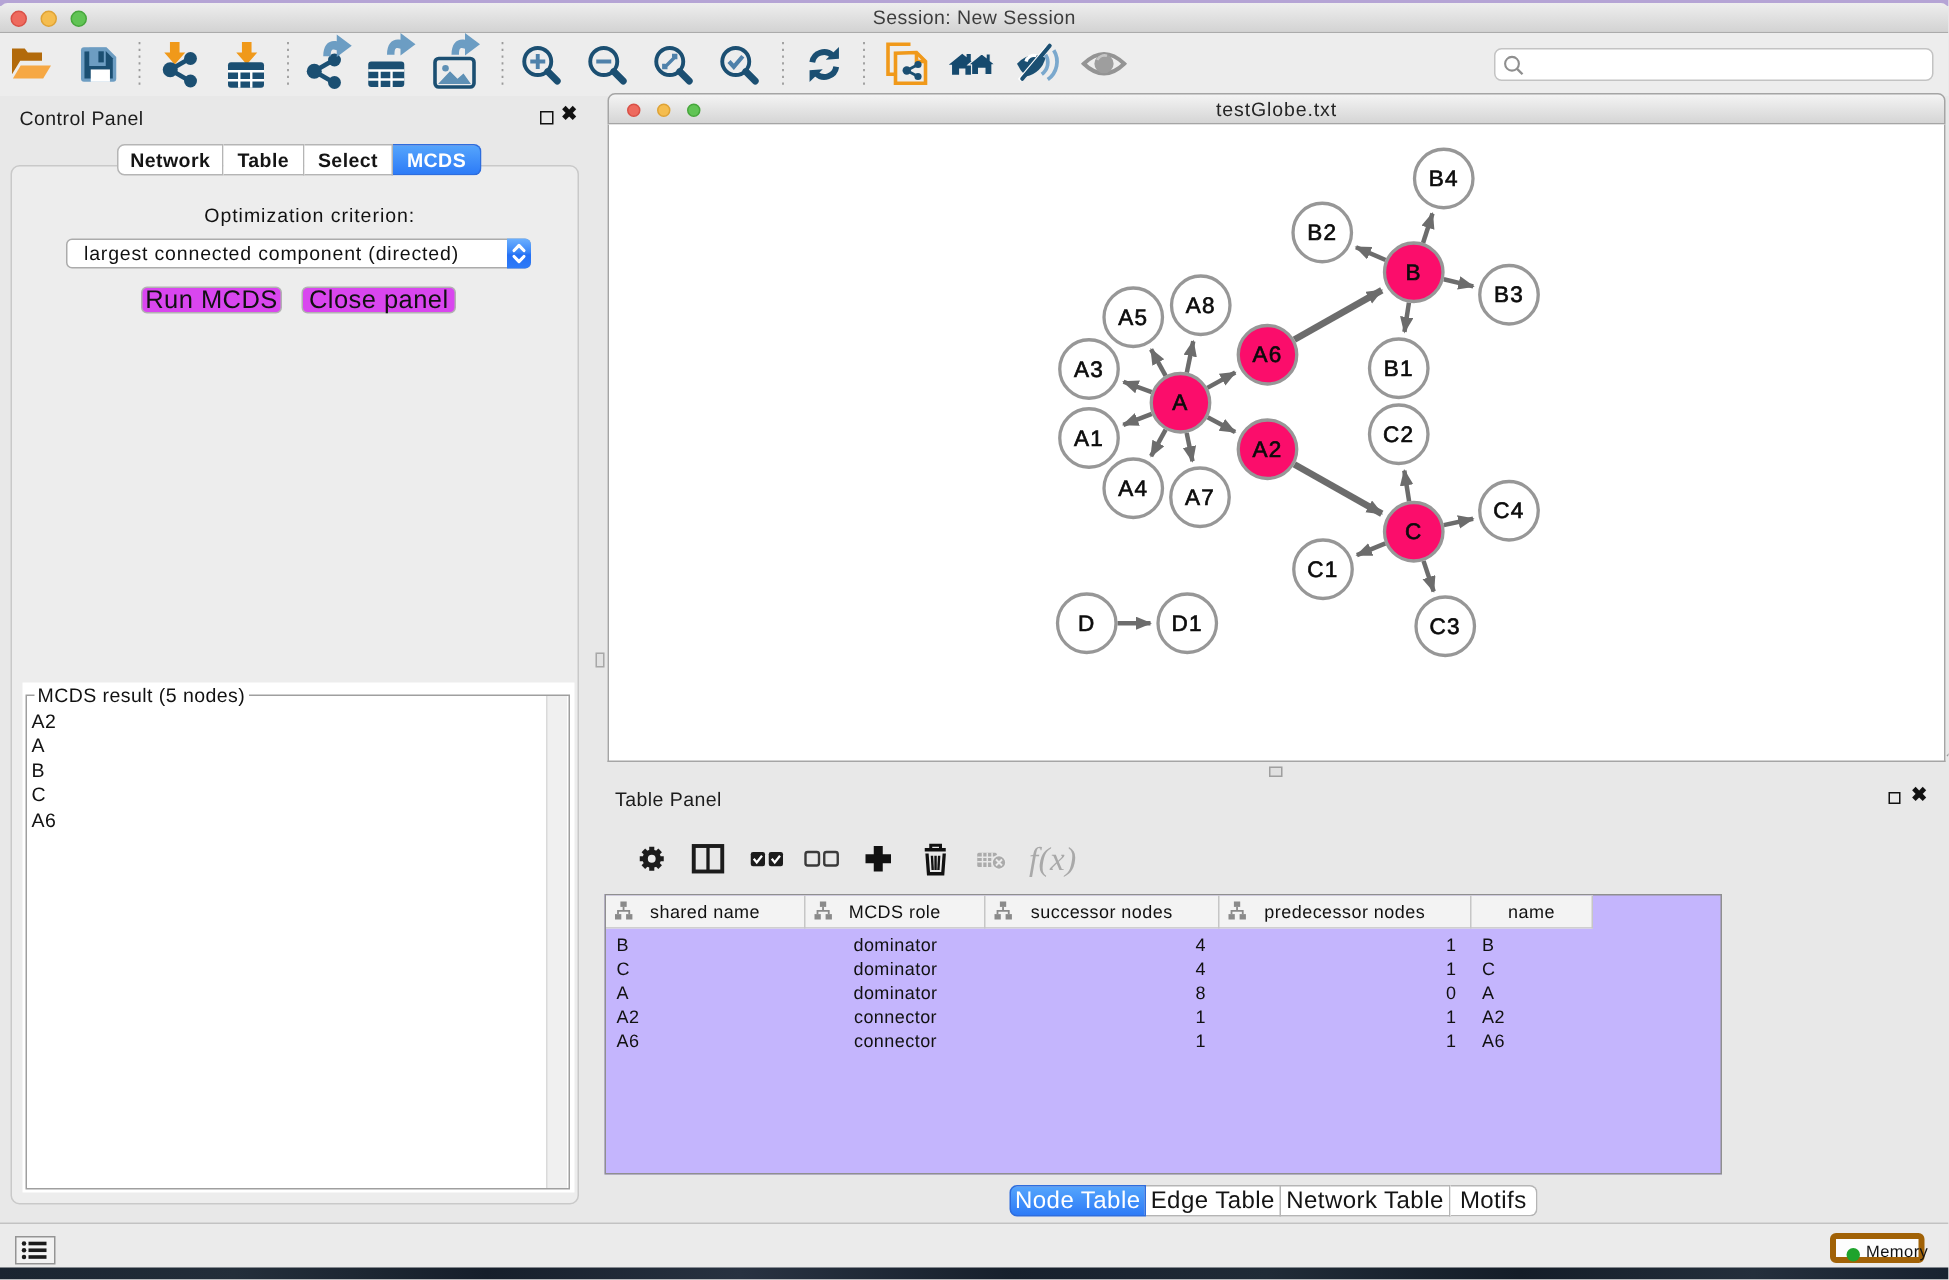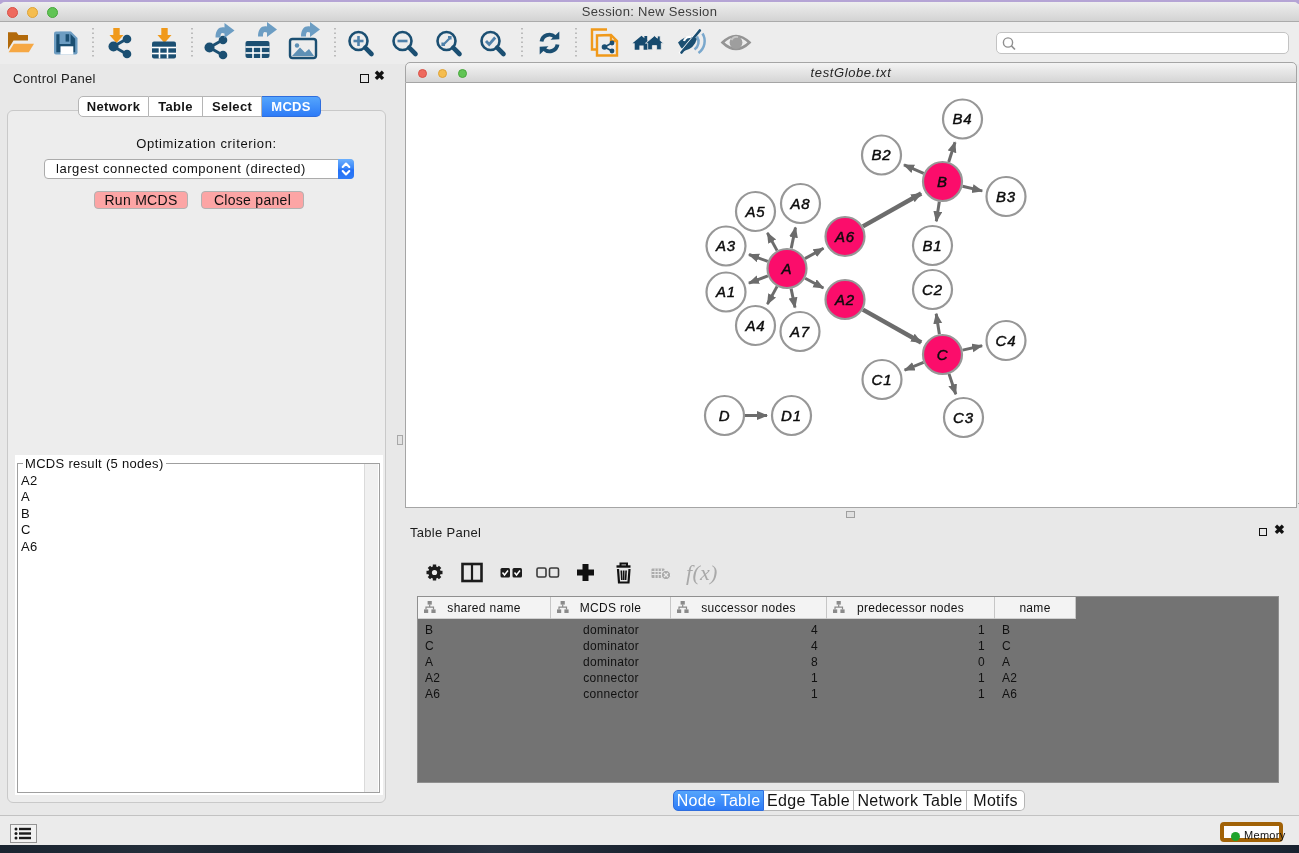--- a/index.html
+++ b/index.html
@@ -24,45 +24,45 @@
 #cp-panel { left:7px; top:110px; width:379px; height:693px; background:#ededed; border:1px solid #c9c9c9; border-radius:6px; }
 .tab { position:absolute; top:96px; height:21px; background:#fff; border:1px solid #b5b5b5; border-left:none; font-size:13px; color:#141414; text-align:center; line-height:19px; z-index:5;font-weight:bold; }
 #tab-network { left:78px; width:71px; border-left:1px solid #b5b5b5; border-radius:5px 0 0 5px; }
 #tab-style { left:149px; width:54px; }
 #tab-select { left:203px; width:59px; }
 #tab-mcds { left:262px; width:59px; background:linear-gradient(#55a5fc,#2d7bf7); color:#fff; border-color:#2e6ddd; border-radius:0 5px 5px 0; }
 #opt-label { left:7px; top:136px; width:379px; text-align:center; font-size:13px; color:#111; letter-spacing:0.65px;padding-left:20px; }
 #dropdown { left:44px; top:159px; width:310px; height:20px; background:#fff; border:1px solid #ababab; border-radius:4px; font-size:13px; color:#111; line-height:18px; padding-left:11px; letter-spacing:0.55px; }
 #dd-btn { left:338px; top:159px; width:16px; height:20px; background:linear-gradient(#6cb0fe 0%,#3a86f8 45%,#2470f5 55%,#2e7bf7 100%); border-radius:0 4px 4px 0; }
 #tp-toolbar { left:417px; top:550px; width:310px; height:45px; }
-.btn { position:absolute; top:191px; height:18px; background:#fca5a5; border:1px solid #b2b2b2; border-radius:4px; font-size:14px; color:#111; text-align:center; line-height:16px; }
+.btn { position:absolute; top:191px; height:18px; background:#d946ef; border:1px solid #b2b2b2; border-radius:4px; font-size:17px; color:#111; text-align:center; line-height:16px; }
 #btn-run { left:94px; width:94px; }
 #btn-close { left:201px; width:103px;text-align:center; }
 #mcds-box { left:15px; top:455px; width:368px; height:340px; background:#fff; }
 #mcds-border { left:17px; top:463px; width:363px; height:330px; border:1px solid #9f9f9f; }
 #mcds-legend { left:23px; top:456px; font-size:13px; color:#111; background:#fff; padding:0 2px; }
 #mcds-list { left:21px; top:473px; font-size:13px; color:#111; line-height:16.4px; }
 #mcds-scroll { left:364px; top:464px; width:14px; height:328px; background:#f0f0f0; border-left:1px solid #dadada; }
 
 #vsplit { left:397px; top:435px; width:6px; height:10px; background:#e2e2e2; border:1px solid #a8a8a8; }
 
-#netwin { left:405px; top:62px; width:892px; height:446px;font-style:italic; }
+#netwin { left:405px; top:62px; width:892px; height:446px; }
 #netwin .tbar { position:absolute; left:0; top:0; width:892px; height:21px; background:linear-gradient(#f4f4f4,#d5d5d5); border:1px solid #a5a5a5; border-radius:5px 5px 0 0; }
 #netwin .tl { width:9px; height:9px; top:6px; }
 #titlebar .tl { top:5px; }
 #netwin .t1 { left:12px; background:#ee6a5e; border:1px solid #d95147;}
 #netwin .t2 { left:32px; background:#f5bd4f; border:1px solid #dfa336;}
 #netwin .t3 { left:52px; background:#61c455; border:1px solid #47a73c;}
 #netwin .title { width:100%; text-align:center; font-size:13px; color:#252525; line-height:20px; letter-spacing:0.6px; }
 #netcontent { position:absolute; left:0; top:21px; width:892px; height:425px; background:#fff; border:1px solid #a5a5a5; border-top:none;padding-left:15px; }
 
 #tp-title { left:410px; top:525px; font-size:13px; color:#1c1c1c; }
 #tp-float { left:1259px; top:528px; width:8px; height:8px; border:1.5px solid #111; }
 #tp-close { left:1274px; top:522px; font-size:13px; font-weight:bold; color:#111; }
-#tbl { left:417px; top:596px; width:862px; height:187px; background:#737373; border:1px solid #8f8f8f; }
+#tbl { left:403px; top:596px; width:745px; height:187px; background:#c4b5fd; border:1px solid #8f8f8f; }
 #tbl-header { position:absolute; left:0; top:0; width:658px; height:22px; background:#f3f3f3; border-bottom:1px solid #cfcfcf; }
 .hcell { position:absolute; top:0; height:22px; border-right:1px solid #c6c6c6; font-size:12px; color:#111; text-align:center; line-height:22px; }
 .trow { position:absolute; width:658px; height:16px; font-size:12px; color:#111; }
 .trow span { position:absolute; line-height:16px; }
 
 .btab { position:absolute; top:790px; height:21px; background:#fff; border:1px solid #b5b5b5; border-left:none; font-size:16px; color:#141414; text-align:center; line-height:19px; }
 #btab1 { left:673px; width:91px; background:linear-gradient(#55a5fc,#2d7bf7); color:#fff; border-left:1px solid #2e6ddd; border-color:#2e6ddd; border-radius:5px 0 0 5px; }
 #btab2 { left:764px; width:90px; }
 #btab3 { left:854px; width:113px; }
 #btab4 { left:967px; width:58px; border-radius:0 5px 5px 0; }

